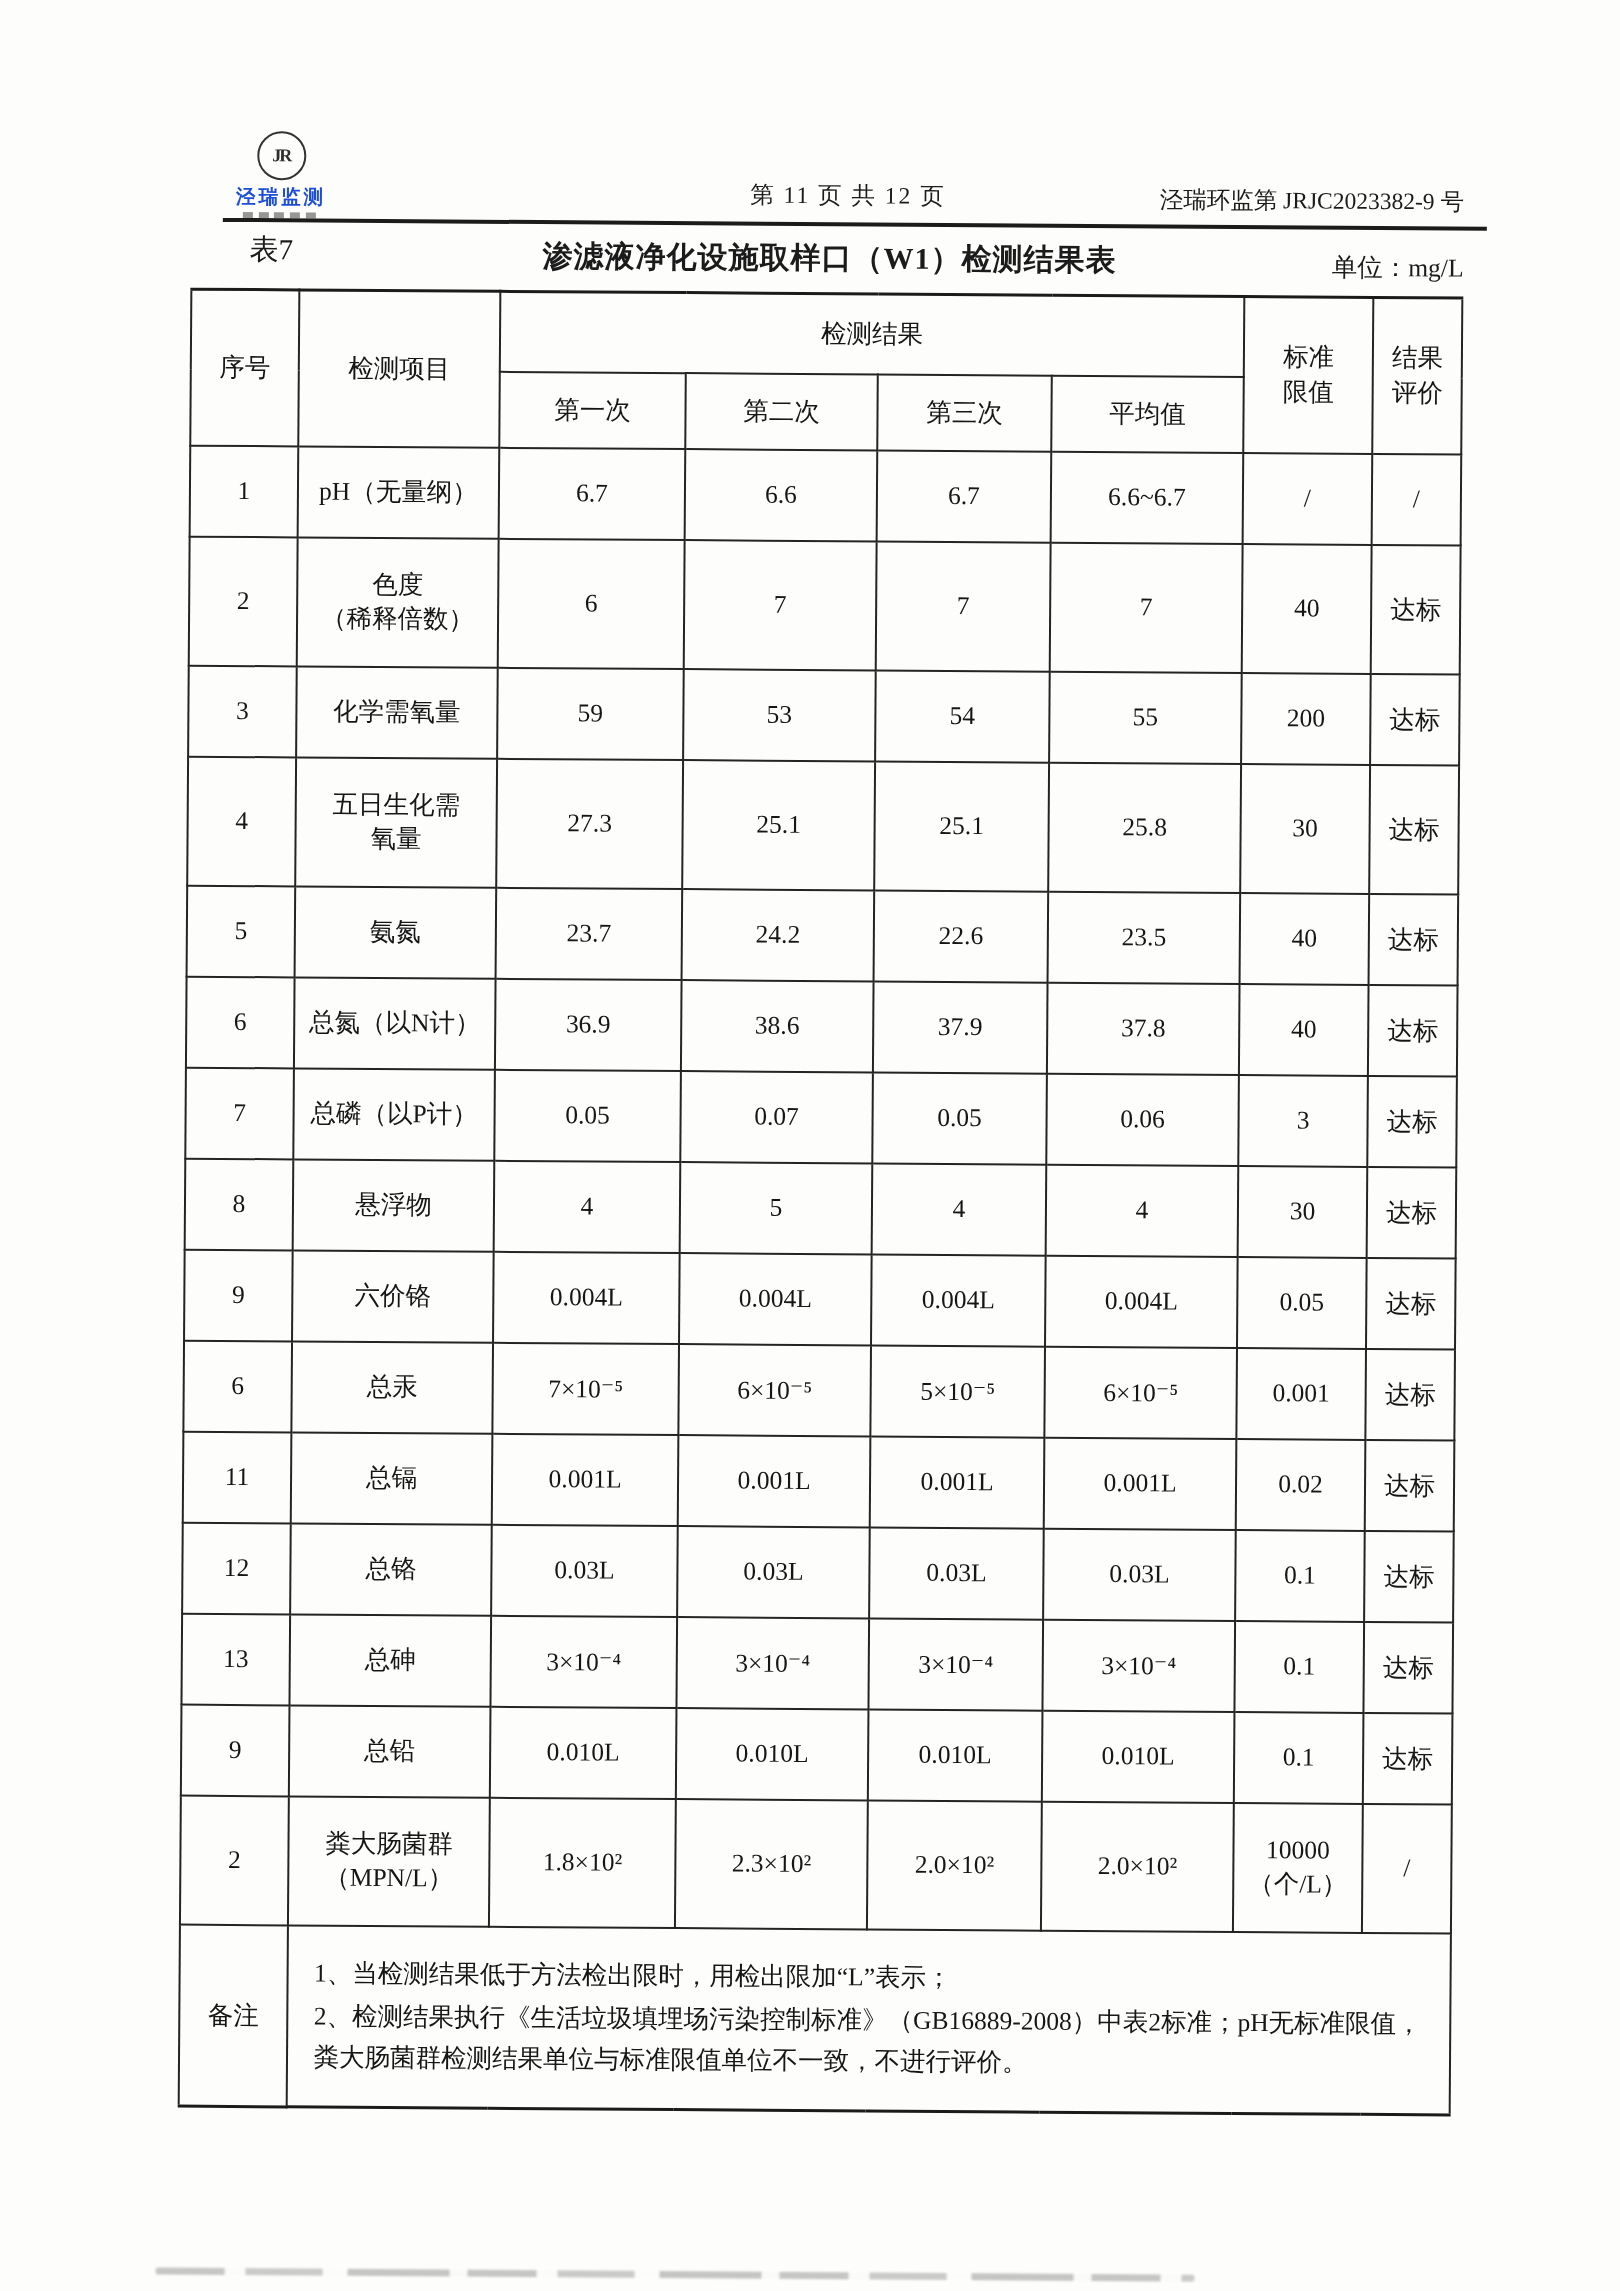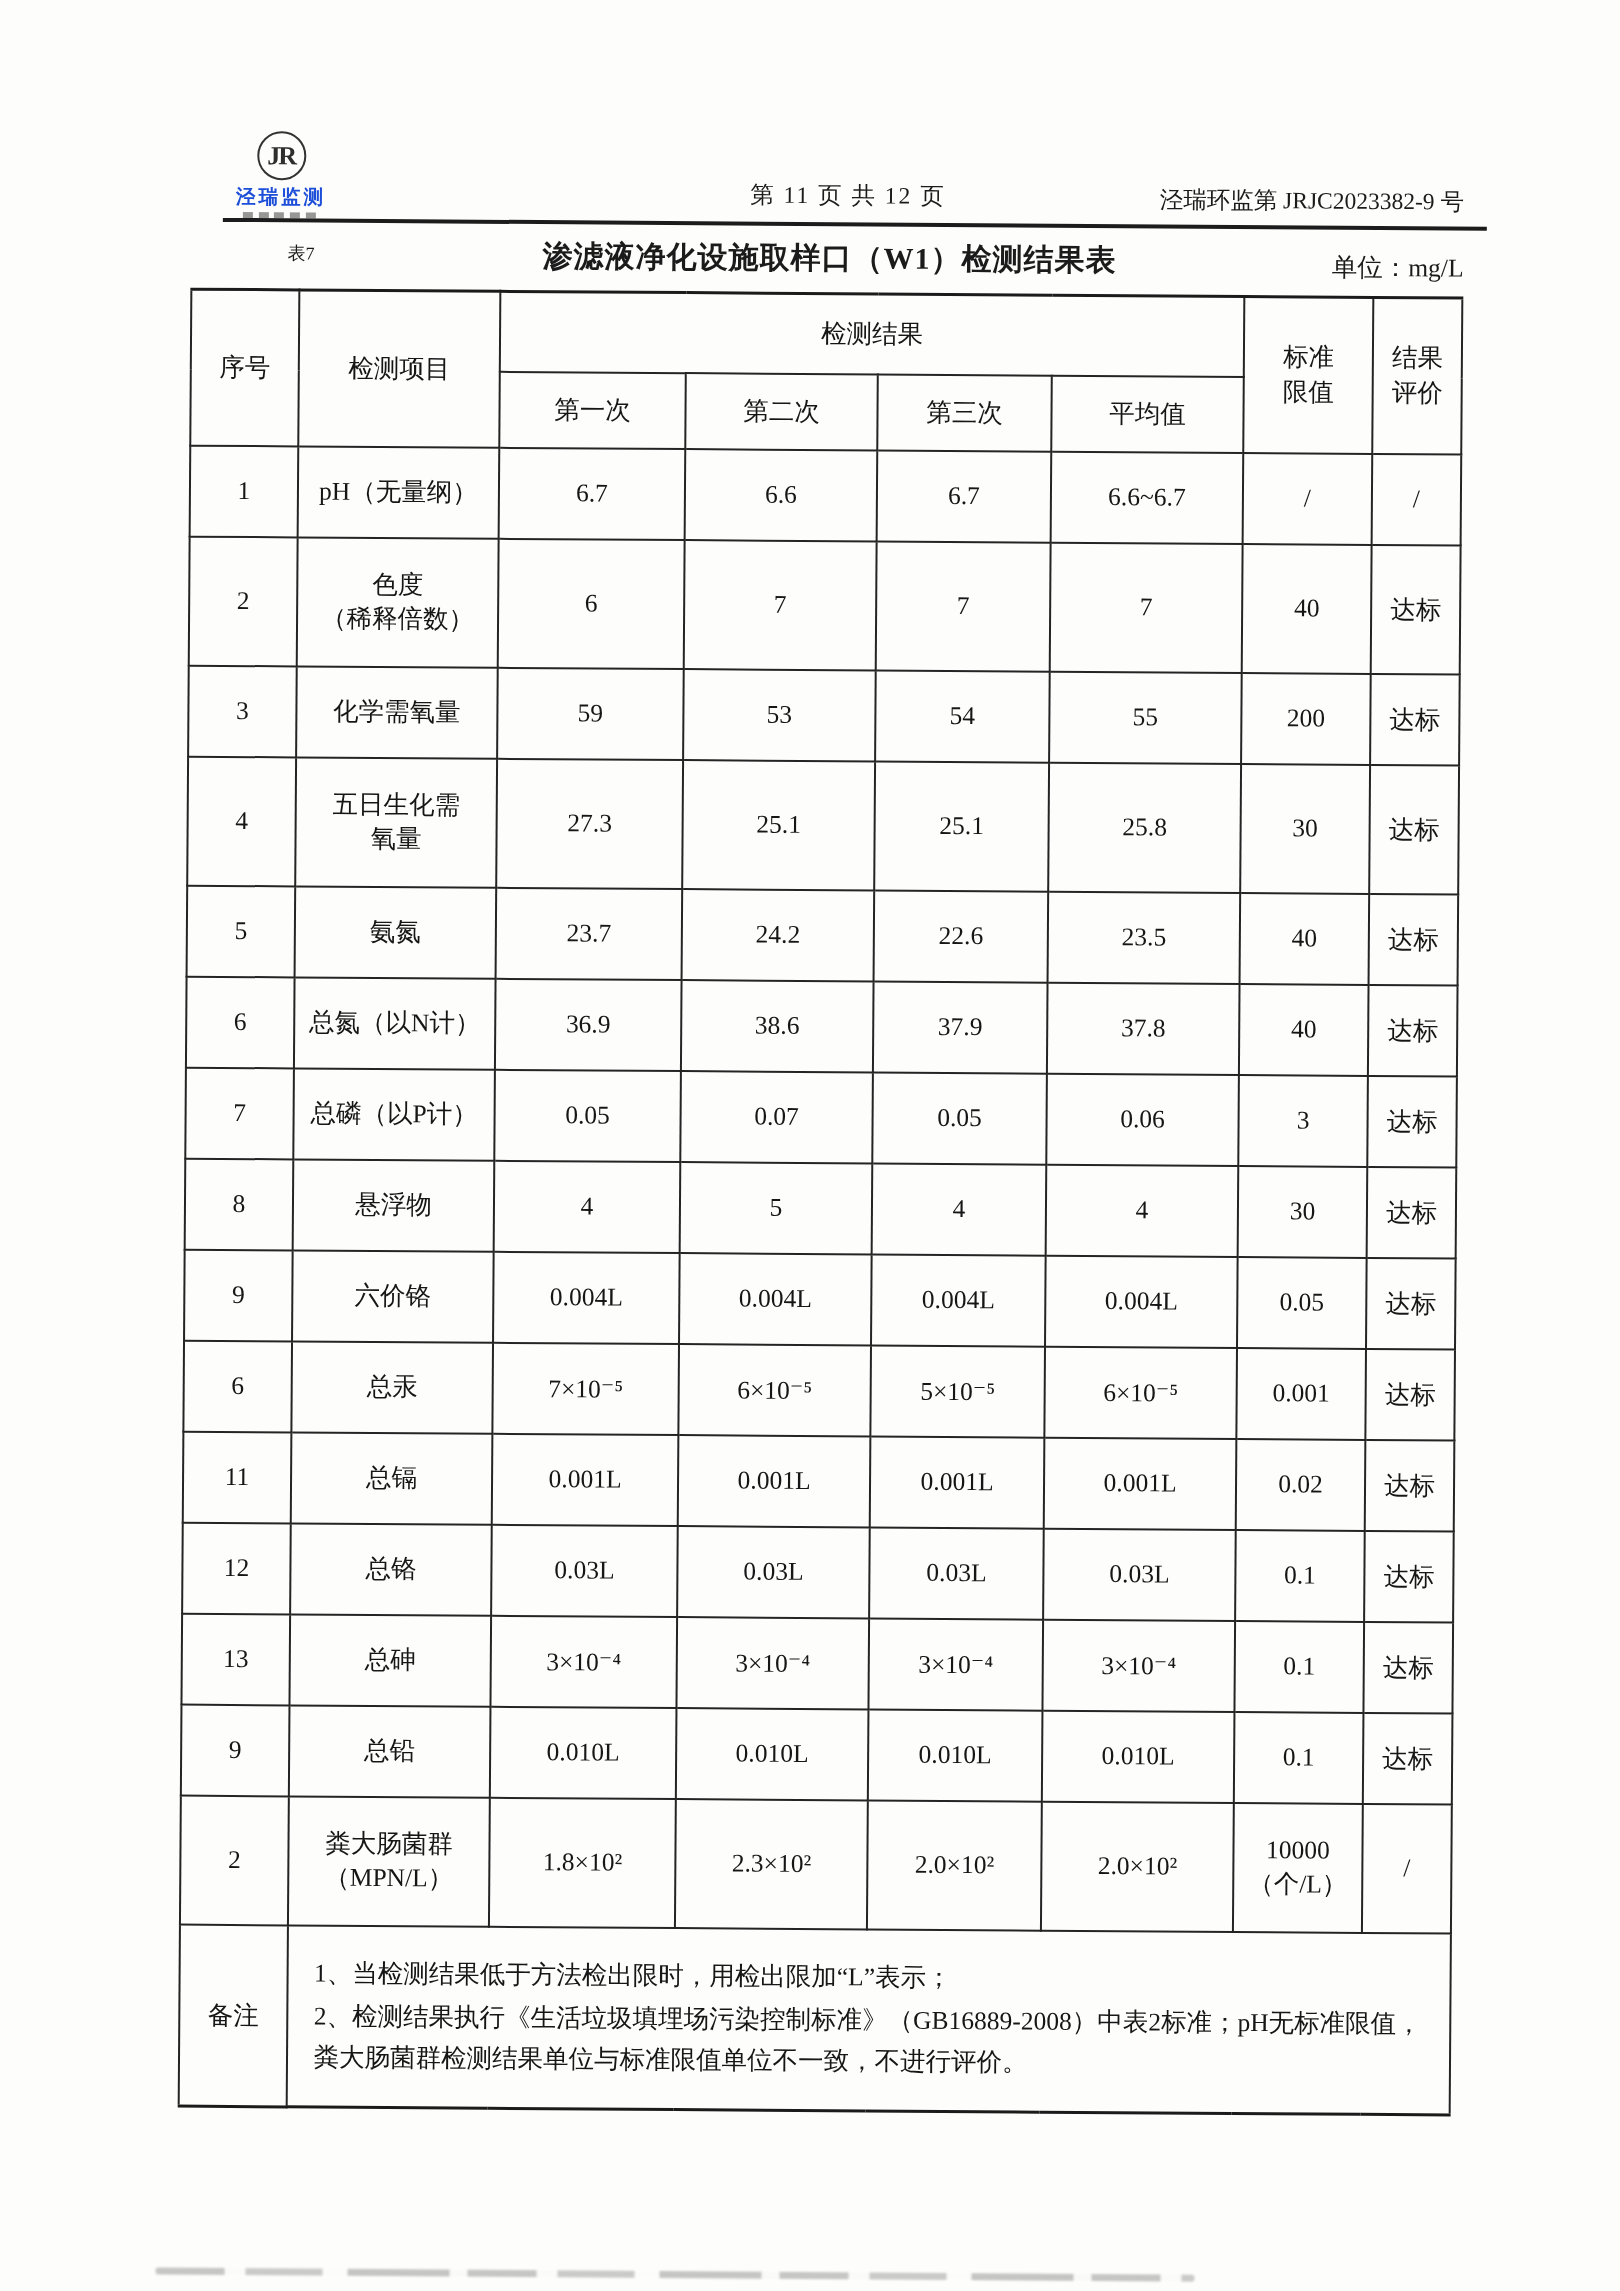--- a/index.html
+++ b/index.html
@@ -14,34 +14,34 @@
   #sheet{
     position:absolute;inset:0;
     transform:rotate(0.4deg);
     transform-origin:50% 40%;
   }
   
   .logo-block{position:absolute;left:222px;top:135px;width:108px;text-align:center;}
   .logo-circle{
     width:45px;height:45px;border:2.9px solid #333;border-radius:50%;
     margin:0 auto;display:flex;align-items:center;justify-content:center;
-    color:#2e2e2e;font-weight:bold;font-size:26px;letter-spacing:-2px;
+    color:#2e2e2e;font-weight:bold;font-size:18px;letter-spacing:-2px;
     font-family:"Liberation Serif","DejaVu Serif",serif;
   }
   .logo-name{margin-top:2.9px;font-size:19.6px;font-weight:bold;letter-spacing:2.9px;color:#1d4ed8;white-space:nowrap;}
   .logo-pinyin{
     margin:2px auto 0;width:76px;height:5.9px;opacity:.55;filter:blur(0.4px);
     background:repeating-linear-gradient(90deg,#444 0 9.8px,rgba(0,0,0,0) 9.8px 15.7px);
   }
   
   .page-info{position:absolute;left:686px;top:179px;width:314px;text-align:center;font-size:23.5px;letter-spacing:2px;}
   .report-no{position:absolute;left:1039px;top:181px;width:420px;text-align:right;font-size:23.5px;}
   .header-rule{position:absolute;left:218px;top:222px;width:1264px;height:3.9px;background:#1c1c1c;}
   
-  .table-label{position:absolute;left:245px;top:245px;font-size:18px;margin-left:38px;}
+  .table-label{position:absolute;left:245px;top:234px;font-size:29px;}
   .table-title{position:absolute;left:384px;top:238px;width:882px;text-align:center;font-size:30px;font-weight:bold;letter-spacing:1px;}
   .unit-label{position:absolute;left:1245px;top:246px;width:214px;text-align:right;font-size:25.5px;}
   
   .tbl-wrap{position:absolute;left:186px;top:292px;width:1272px;}
   table{border-collapse:collapse;table-layout:fixed;width:1272px;}
   th,td{
     border:2px solid #242424;
     text-align:center;vertical-align:middle;
     font-size:25.5px;font-weight:normal;
     padding:0 3.9px;box-sizing:border-box;

